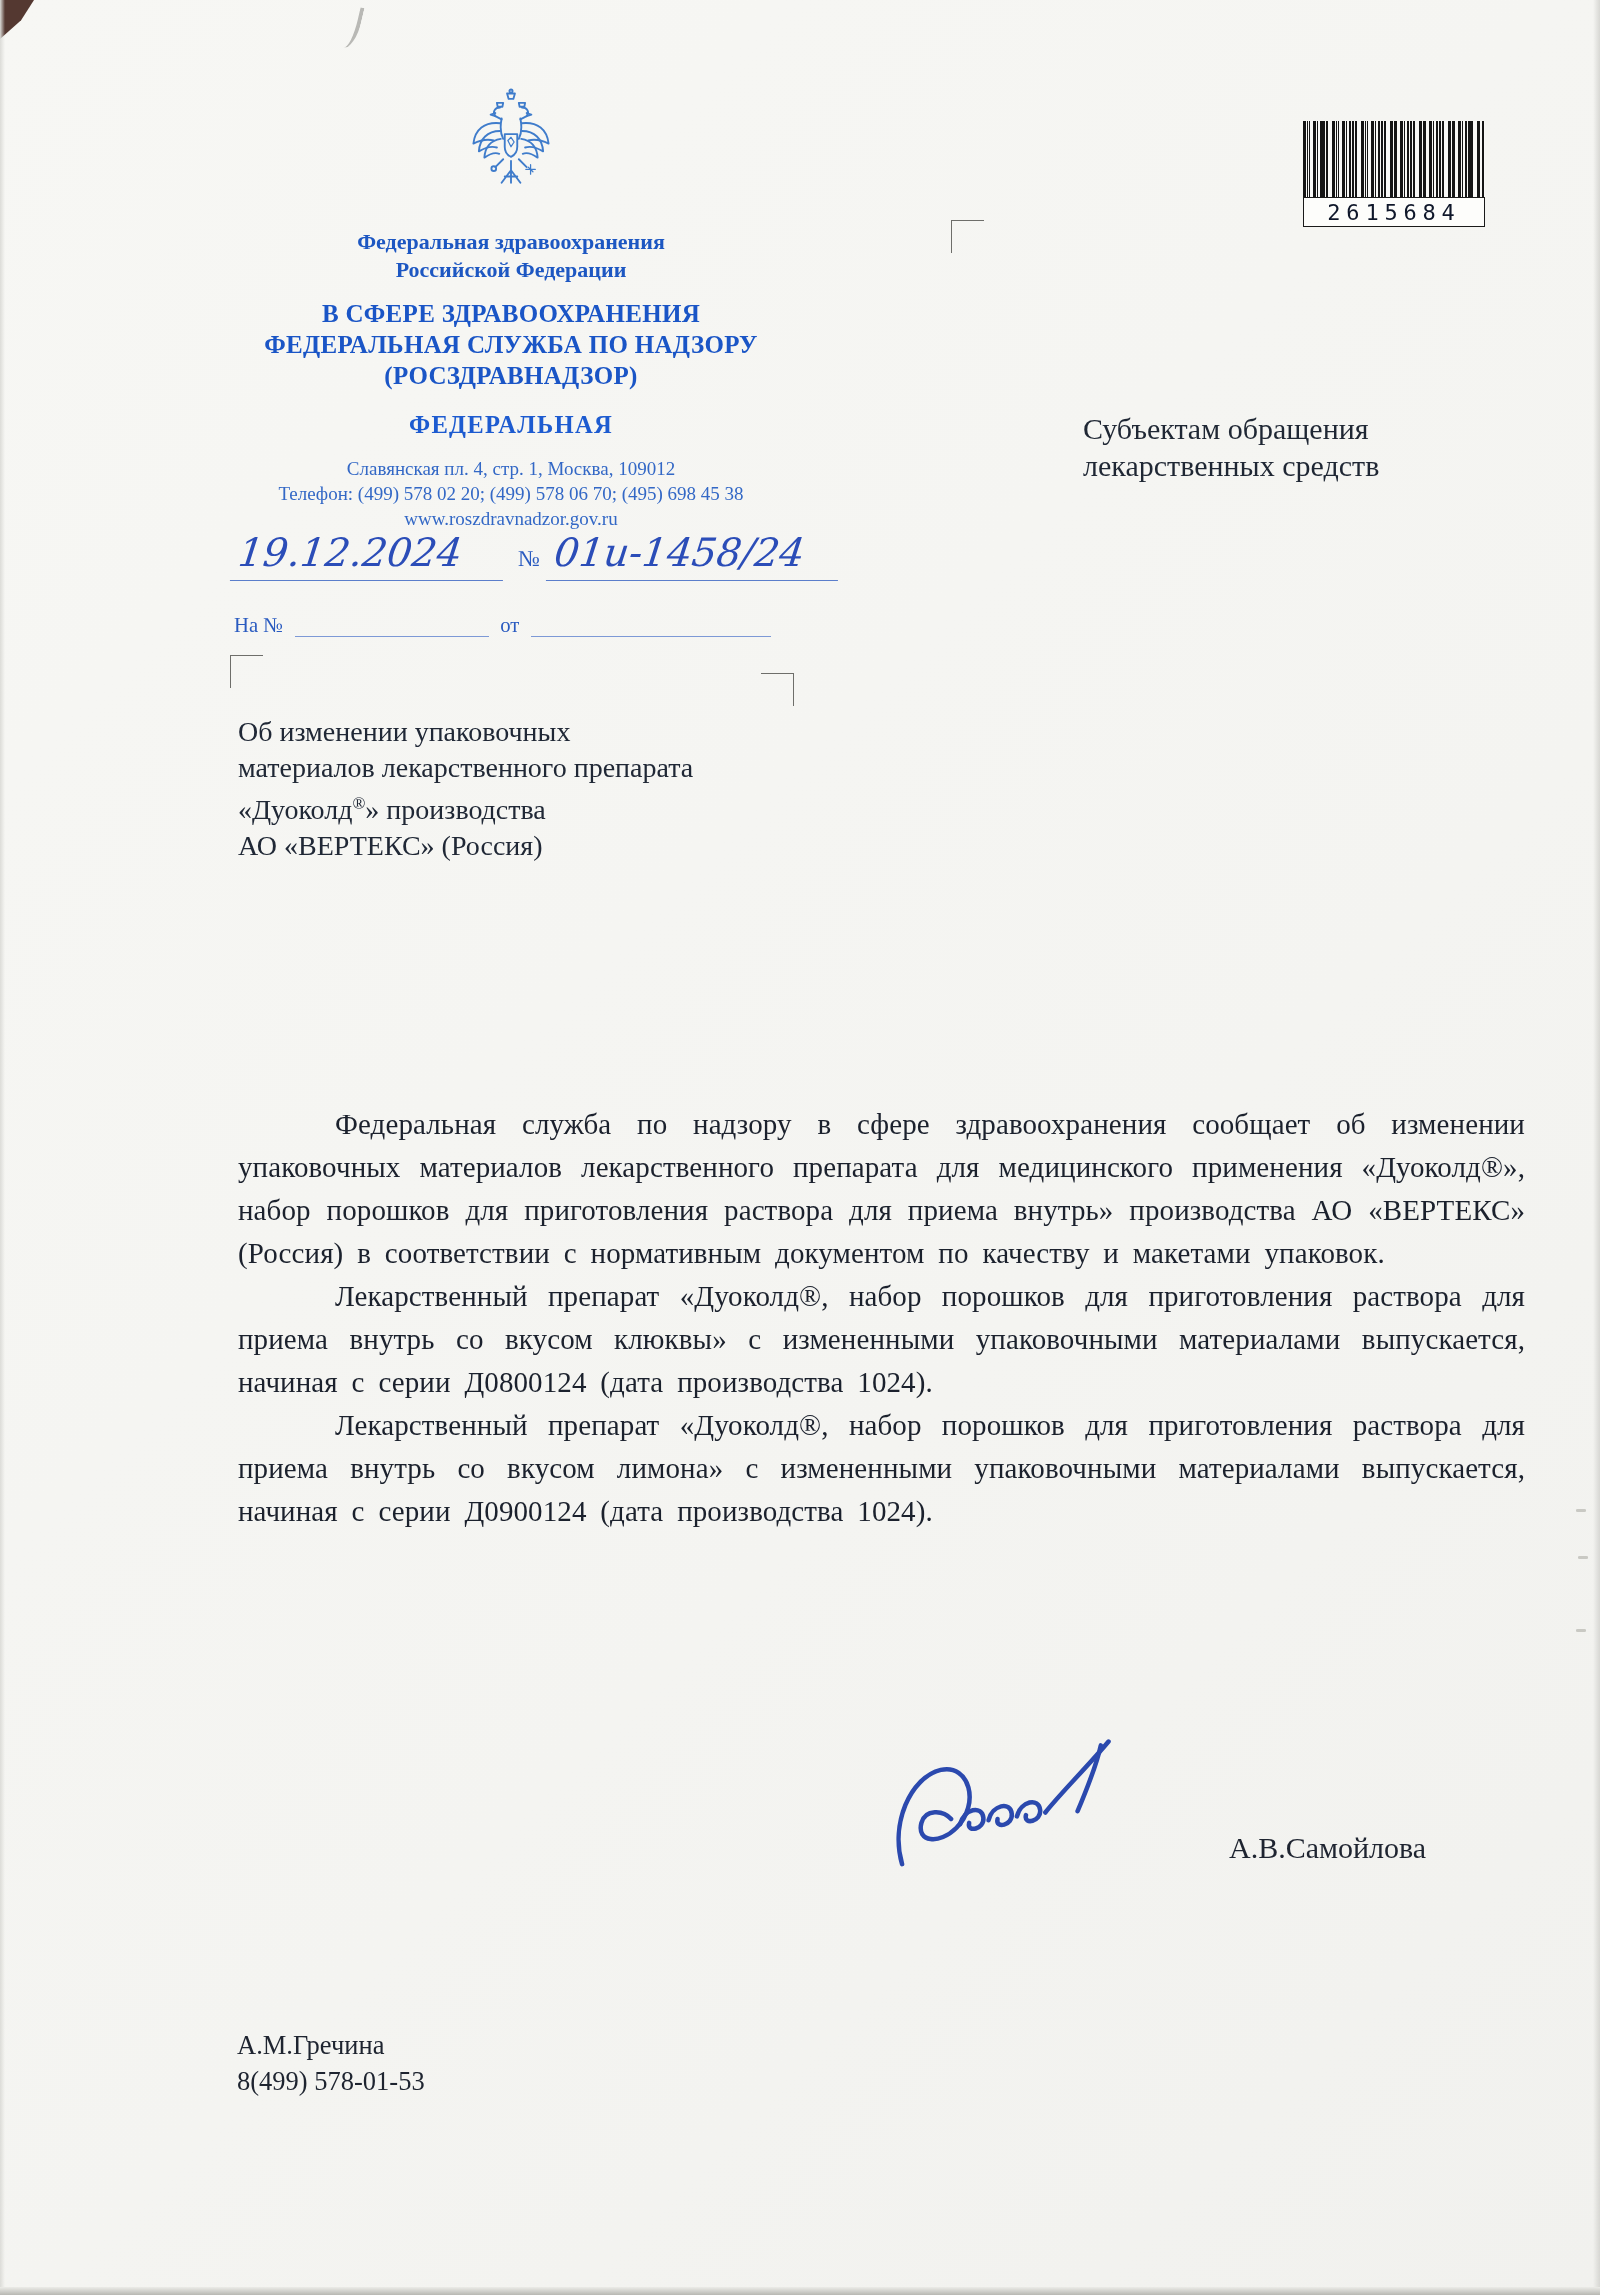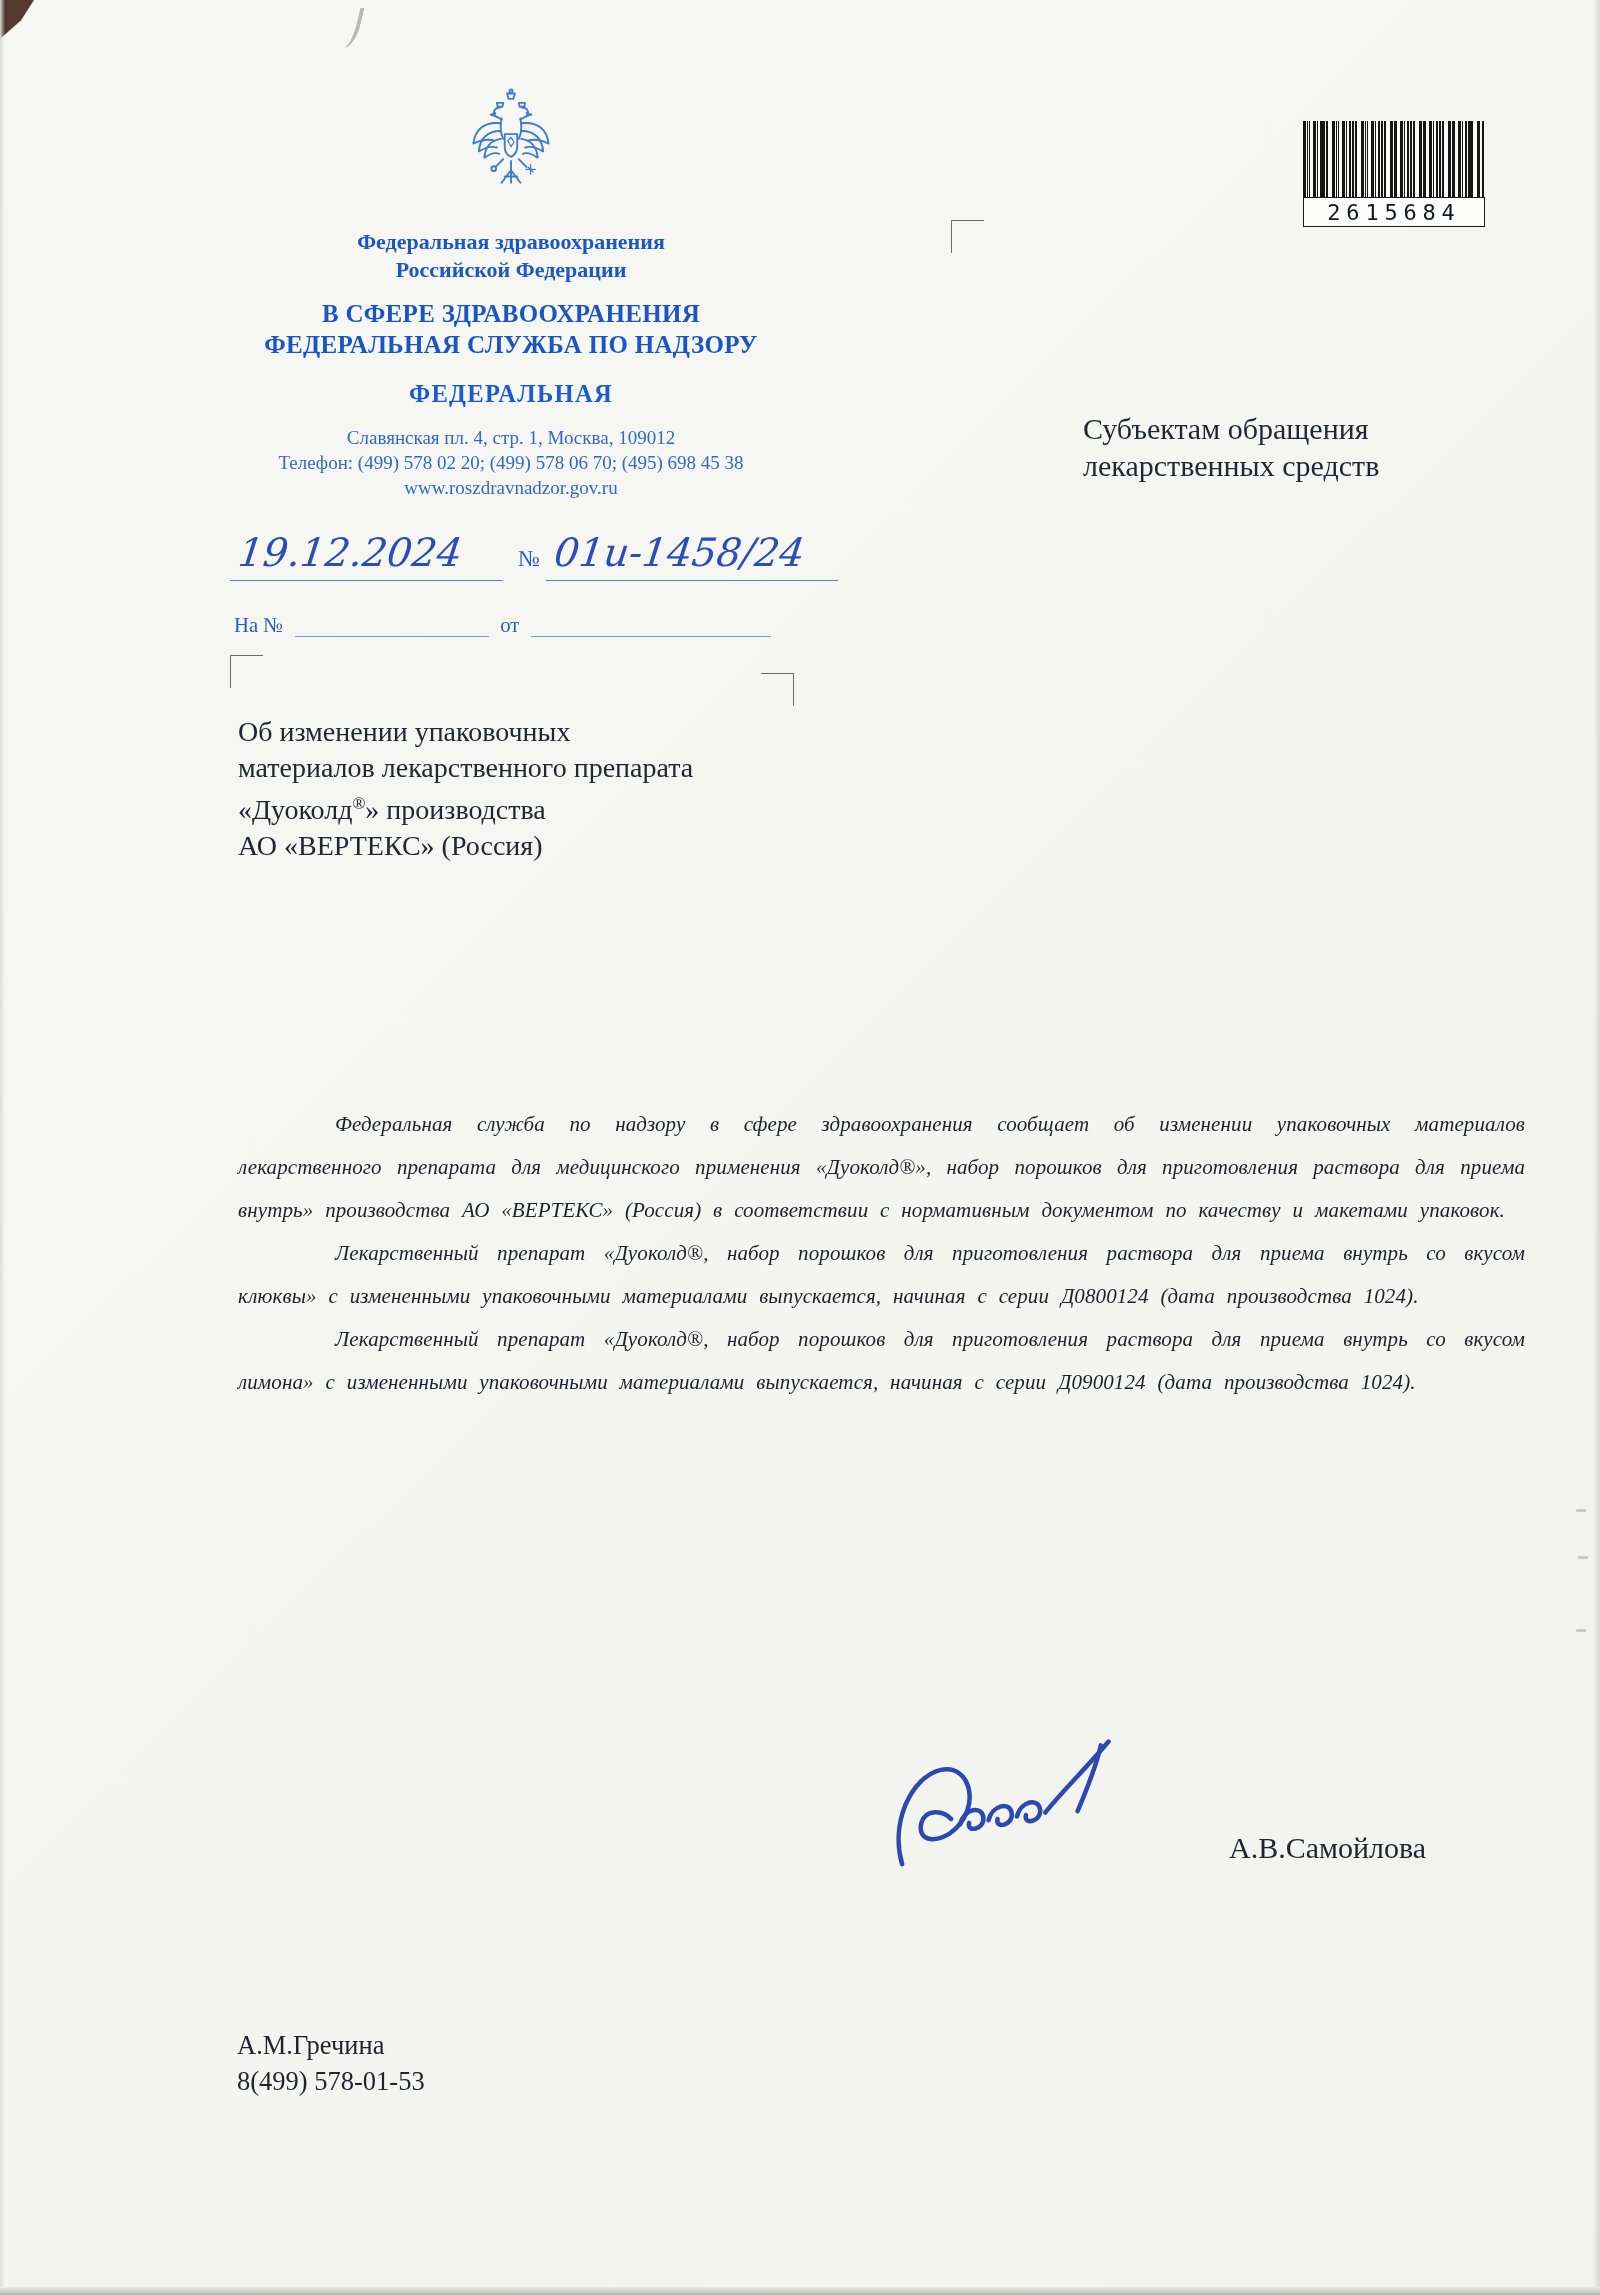--- a/index.html
+++ b/index.html
@@ -67,22 +67,22 @@
   .ref-line { display:inline-block; border-bottom:1.3px solid #7d99d6; height:24.6px; margin:0 11.6px; }
   .ref-line.l1 { width:194px; }
   .ref-line.l2 { width:240px; }
 
   
   .subject { position:absolute; left:238px; top:714px; font-size:28px; line-height:36px; color:#202836; }
   .subject sup { font-size:17px; }
 
   
   .body-text { position:absolute; left:238px; top:1103px; width:1287px;
-    font-size:21px; line-height:43px; text-align:justify; color:#1b212d;
-    word-spacing:6.5px; letter-spacing:0.1px;font-style:italic; }
+    font-size:29px; line-height:43px; text-align:justify; color:#1b212d;
+    word-spacing:6.5px; letter-spacing:0.1px; }
   .body-text p { margin:0; text-indent:97px; }
 
   
   .sig-scribble { position:absolute; left:884px; top:1727px; width:271px; height:162px; }
   .signatory { position:absolute; left:1229px; top:1831px; font-size:30px; color:#1e2430; }
 
   
   .executor { position:absolute; left:237px; top:2027px; font-size:26.5px; line-height:36px; color:#1e2430; }
 </style>
 </head>
@@ -127,20 +127,21 @@
         <circle cx="38" cy="102" r="3"></circle>
         <path d="M82 100 l6 6 M85 97 l0 12 M79 103 l12 0" stroke-width="1.6"></path>
         <path d="M60 92 v28 M60 104 l-12 16 M60 104 l12 16 M52 112 h16"></path>
       </g>
     </svg>
     <div class="ministry">Федеральная здравоохранения</div>
     <div class="ministry">Российской Федерации</div>
     <div class="service-block">
       <div class="service">В СФЕРЕ ЗДРАВООХРАНЕНИЯ</div>
       <div class="service">ФЕДЕРАЛЬНАЯ СЛУЖБА ПО НАДЗОРУ</div>
+      <div class="service">(РОСЗДРАВНАДЗОР)</div>
     </div>
     <div class="position">ФЕДЕРАЛЬНАЯ</div>
     <div class="addr-block">
       <div class="addr">Славянская пл. 4, стр. 1, Москва, 109012</div>
       <div class="addr">Телефон: (499) 578 02 20; (499) 578 06 70; (495) 698 45 38</div>
       <div class="addr">www.roszdravnadzor.gov.ru</div>
     </div>
   </div>
 
   <div class="barcode">

